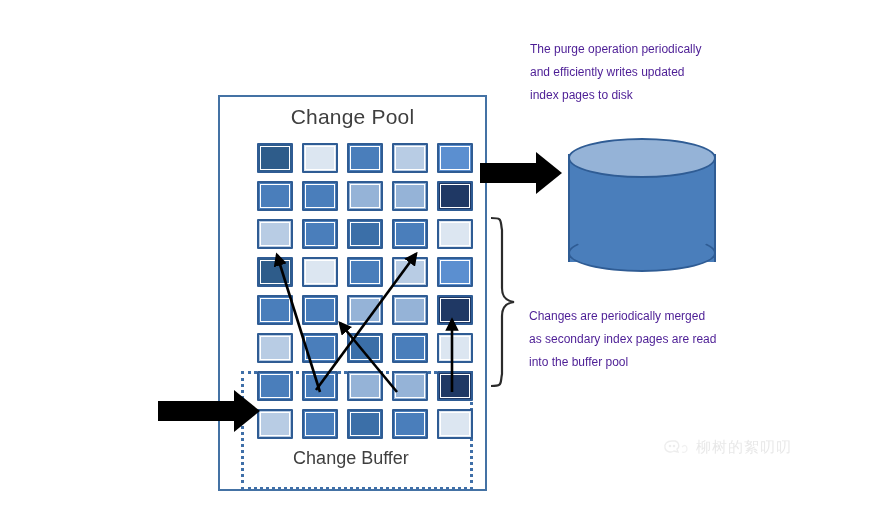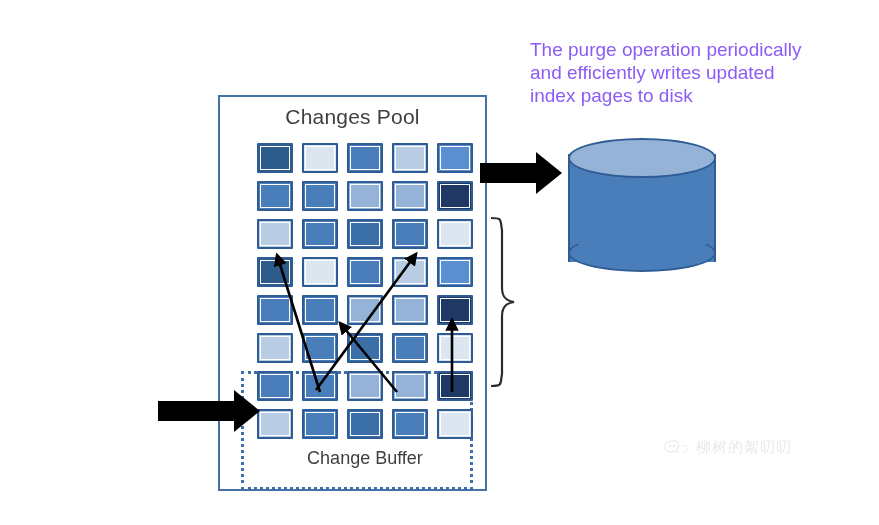--- a/index.html
+++ b/index.html
@@ -34,21 +34,21 @@
   
   #change-buffer-box{
     position:absolute;
     left:241px;top:371px;width:232px;height:119px;
     border:3px dotted #3f6fa8;
     box-sizing:border-box;
     background:transparent;
   }
   #change-buffer-title{
     position:absolute;
-    left:249px;top:448px;width:232px;
+    left:235px;top:448px;width:232px;
     text-align:center;
     font-size:18px;
     color:#3f3f3f;
   }
 
   
   #tile-grid{
     position:absolute;
     left:257px;top:143px;
     width:213px;height:295px;
@@ -104,23 +104,23 @@
   #purge-arrow .shaft{left:0;top:11px;width:58px;height:20px;}
   #purge-arrow .head{left:56px;top:0;}
 
   #change-arrow{left:158px;top:390px;width:102px;height:42px;}
   #change-arrow .shaft{left:0;top:11px;width:78px;height:20px;}
   #change-arrow .head{left:76px;top:0;}
 
   
   .note{
     position:absolute;
-    font-size:19px;
+    font-size:12px;
     line-height:23px;
-    color:#8b5cf6;
+    color:#4c1d95;
     white-space:pre-line;
   }
   #note-purge{left:530px;top:38px;width:310px;}
   #note-changes-left{left:18px;top:228px;width:190px;}
   #note-merge{left:529px;top:305px;width:320px;}
 
   
   #merge-brace{position:absolute;left:487px;top:216px;width:44px;height:172px;}
 
   
@@ -136,21 +136,21 @@
     font-size:15px;color:#c9c9c9;letter-spacing:1px;
     font-family:"DejaVu Sans",sans-serif;
   }
 </style>
 </head>
 <body>
 
 <div id="stage">
 
   <div id="buffer-pool-box"></div>
-  <div id="buffer-pool-title">Changes Pool</div>
+  <div id="buffer-pool-title">Change Pool</div>
 
   <div id="change-buffer-box"></div>
   <div id="change-buffer-title">Change Buffer</div>
 
   <div id="tile-grid">
       <div class="tile" style="left: 0px; top: 0px; background: rgb(46, 92, 138);"></div>
       <div class="tile" style="left: 45px; top: 0px; background: rgb(220, 230, 241);"></div>
       <div class="tile" style="left: 90px; top: 0px; background: rgb(74, 126, 187);"></div>
       <div class="tile" style="left: 135px; top: 0px; background: rgb(184, 204, 228);"></div>
       <div class="tile" style="left: 180px; top: 0px; background: rgb(91, 143, 208);"></div>
@@ -221,20 +221,23 @@
   </svg>
 
   <svg id="merge-brace" viewBox="0 0 44 172">
     <path d="M 4 2 C 16 2, 13 4, 15 14 L 15 72 C 15 82, 20 85, 27 86
              C 20 87, 15 90, 15 100 L 15 158 C 13 168, 16 170, 4 170" fill="none" stroke="#2b2b2b" stroke-width="2.2"></path>
   </svg>
 
   <div id="note-purge" class="note">The purge operation periodically
 and efficiently writes updated
 index pages to disk</div>
+  <div id="note-merge" class="note">Changes are periodically merged
+as secondary index pages are read
+into the buffer pool</div>
 
   <div id="watermark">
     <svg width="26" height="20" viewBox="0 0 26 20">
       <path d="M9 4 C4 4, 1 7, 2 11 C3 15, 8 16, 11 14 L15 15 L14 12
                C17 10, 16 5, 12 4 Z" fill="none" stroke="#d6d6d6" stroke-width="1.4"></path>
       <circle cx="7" cy="9" r="1.3" fill="#d6d6d6"></circle>
       <circle cx="11" cy="9" r="1.3" fill="#d6d6d6"></circle>
       <path d="M19 10 C22 7, 24 9, 24 12 C24 15, 21 16, 19 15" fill="none" stroke="#dedede" stroke-width="1.3"></path>
     </svg>
     <span id="watermark-text">柳树的絮叨叨</span>

